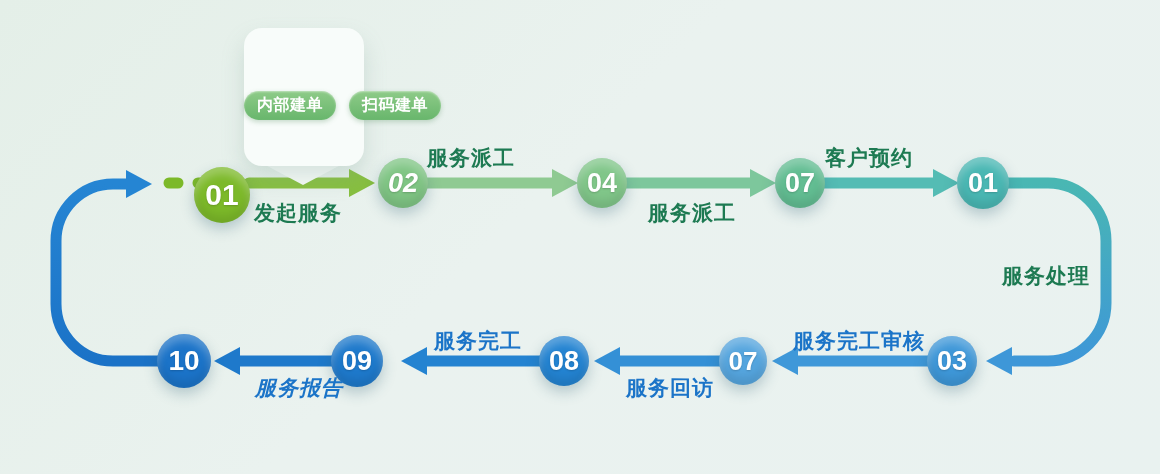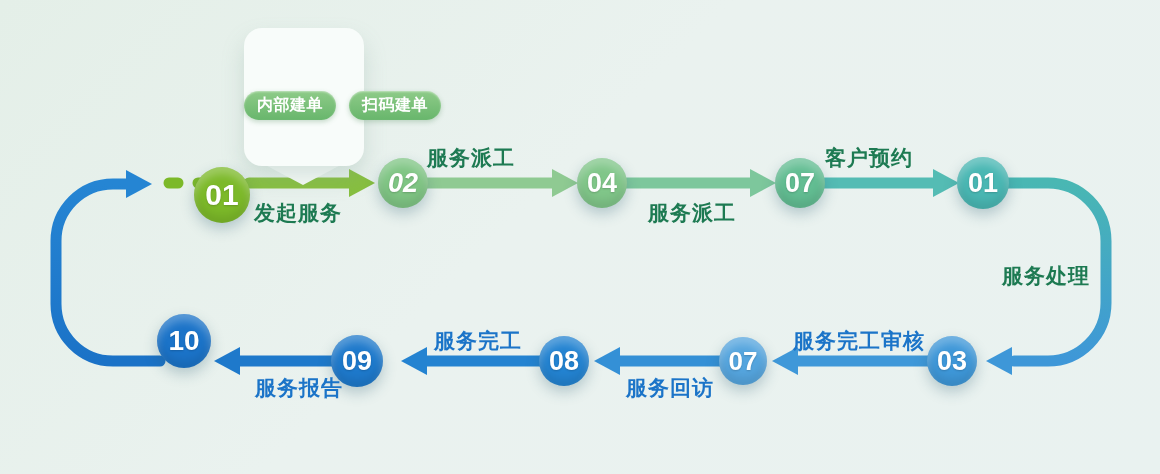--- a/index.html
+++ b/index.html
@@ -112,25 +112,25 @@
 
   <div class="node" style="left: 194px; top: 167px; width: 56px; height: 56px; font-size: 30px; background-color: rgb(124, 185, 41);">01</div>
   <div class="node" style="left: 378px; top: 158px; width: 50px; height: 50px; background-color: rgb(127, 197, 132); font-style: italic;">02</div>
   <div class="node" style="left: 577px; top: 158px; width: 50px; height: 50px; background-color: rgb(128, 198, 137);">04</div>
   <div class="node" style="left: 775px; top: 158px; width: 50px; height: 50px; background-color: rgb(98, 189, 146);">07</div>
   <div class="node" style="left: 957px; top: 157px; width: 52px; height: 52px; background-color: rgb(73, 183, 179);">01</div>
   <div class="node" style="left: 927px; top: 336px; width: 50px; height: 50px; background-color: rgb(62, 151, 216);">03</div>
   <div class="node" style="left: 719px; top: 337px; width: 48px; height: 48px; font-size: 26px; background-color: rgb(85, 165, 222);">07</div>
   <div class="node" style="left: 539px; top: 336px; width: 50px; height: 50px; background-color: rgb(35, 131, 209);">08</div>
   <div class="node" style="left: 331px; top: 335px; width: 52px; height: 52px; background-color: rgb(30, 121, 203);">09</div>
-  <div class="node" style="left: 157px; top: 314px; width: 54px; height: 54px; font-size: 28px; background-color: rgb(27, 115, 200);">10</div>
+  <div class="node" style="left: 157px; top: 334px; width: 54px; height: 54px; font-size: 28px; background-color: rgb(27, 115, 200);">10</div>
 
   <div class="edge-label" style="left: 298px; top: 199px; color: rgb(29, 122, 82);">发起服务</div>
   <div class="edge-label" style="left: 471px; top: 144px; color: rgb(29, 122, 82);">服务派工</div>
   <div class="edge-label" style="left: 692px; top: 199px; color: rgb(29, 122, 82);">服务派工</div>
   <div class="edge-label" style="left: 869px; top: 144px; color: rgb(29, 122, 82);">客户预约</div>
   <div class="edge-label" style="left: 1046px; top: 262px; color: rgb(29, 122, 82);">服务处理</div>
   <div class="edge-label" style="left: 859px; top: 327px; color: rgb(27, 116, 200);">服务完工审核</div>
   <div class="edge-label" style="left: 670px; top: 374px; color: rgb(27, 116, 200);">服务回访</div>
   <div class="edge-label" style="left: 478px; top: 327px; color: rgb(27, 116, 200);">服务完工</div>
-  <div class="edge-label" style="left: 299px; top: 374px; color: rgb(27, 116, 200);">服务报告</div>
+  <div class="edge-label" style="left: 299px; top: 374px; color: rgb(27, 116, 200); font-style: italic;">服务报告</div>
 
 </div>
 
 </body></html>

